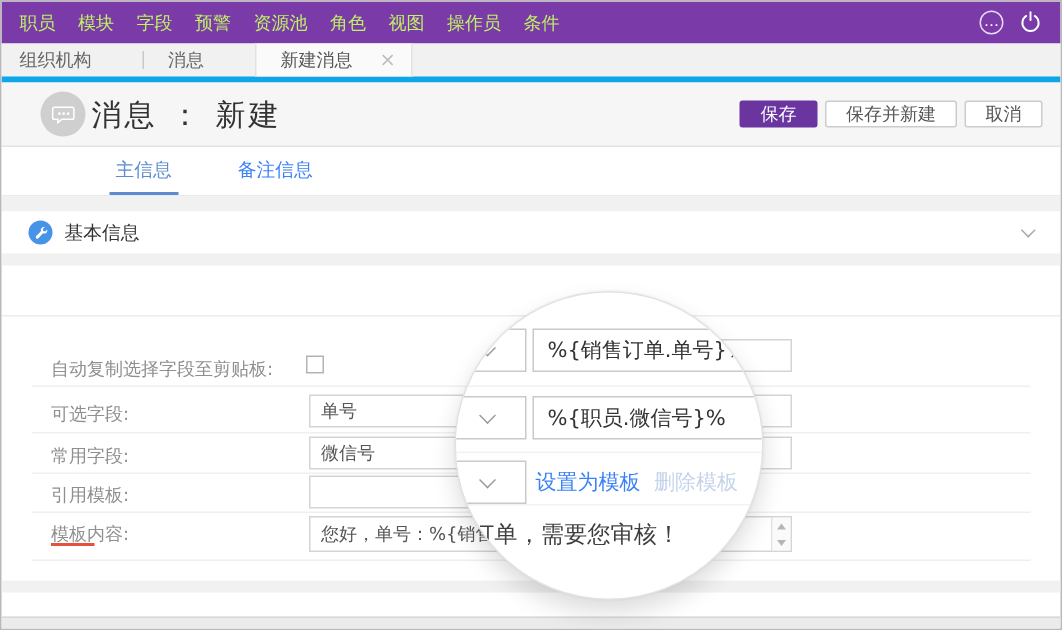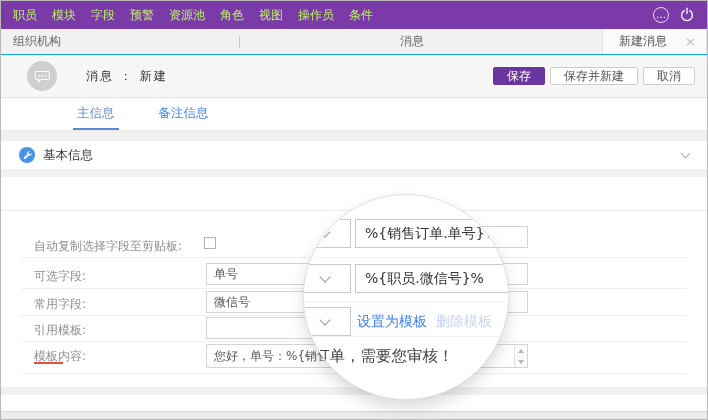--- a/index.html
+++ b/index.html
@@ -11,35 +11,35 @@
   
   .menubar { position:absolute; top:0; left:0; right:0; height:28px; background:#7a3aa8;
              display:flex; align-items:center; padding:0 12px; gap:15px; }
   .menubar .mitem { color:#bef264; font-size:12px; cursor:default; white-space:nowrap; }
   .mb-icons { margin-left:auto; display:flex; gap:10px; align-items:center; }
   .circle-ic { width:16px; height:16px; border:1px solid #e9d9f5; border-radius:50%;
                color:#fff; font-size:10px; line-height:13px; text-align:center; }
 
   
   .tabstrip { position:absolute; top:28px; left:0; right:0; height:26px; background:#f1f1f1;
-              border-bottom:1px solid #0ea5e9; display:flex; align-items:stretch;justify-content:space-between; }
+              border-bottom:4px solid #0ea5e9; display:flex; align-items:stretch; }
   .wtab { display:flex; align-items:center; padding:0 16px; font-size:12px; color:#666; }
   .wtab.first { padding-left:12px; padding-right:34px; }
   .tabsep { width:1px; height:12px; background:#c9c9c9; align-self:center; }
   .wtab.mid { padding-left:16px; padding-right:34px; }
   .wtab.active { background:#fafafa; border-left:1px solid #e2e2e2; border-right:1px solid #e2e2e2;
                  color:#555; gap:18px; padding-right:10px; }
   .closex { color:#bdbdbd; font-size:13px; line-height:1; }
 
   
   .hdr { position:absolute; top:54px; left:0; right:0; height:43px; background:#f6f6f6;
          border-bottom:1px solid #e3e3e3; display:flex; align-items:center; padding:0 12px; }
   .avatar { width:30px; height:30px; border-radius:50%; background:#cfcfcf; margin-left:14px;
             display:flex; align-items:center; justify-content:center; }
-  .page-title { font-size:12px; color:#333; margin-left:29px; letter-spacing:2px; }
+  .page-title { font-size:20px; color:#333; margin-left:4px; letter-spacing:2px; }
   .hbtns { margin-left:auto; display:flex; gap:5px; }
   .btn { height:18px; padding:0 13px; font-size:12px; background:#fff; border:1px solid #ccc;
          border-radius:2px; color:#555;font-family:Liberation Mono, monospace; }
   .btn.primary { background:#6b35a0; border-color:#6b35a0; color:#fff; }
 
   
   .subtabs { position:absolute; top:97px; left:0; right:0; height:33px; background:#fff;
              border-bottom:1px solid #eaeaea; display:flex; gap:36px; padding-left:72px; }
   .stab { font-size:12.5px; color:#3b82f6; display:flex; align-items:center; padding:0 4px;
           border-bottom:2px solid transparent; }

